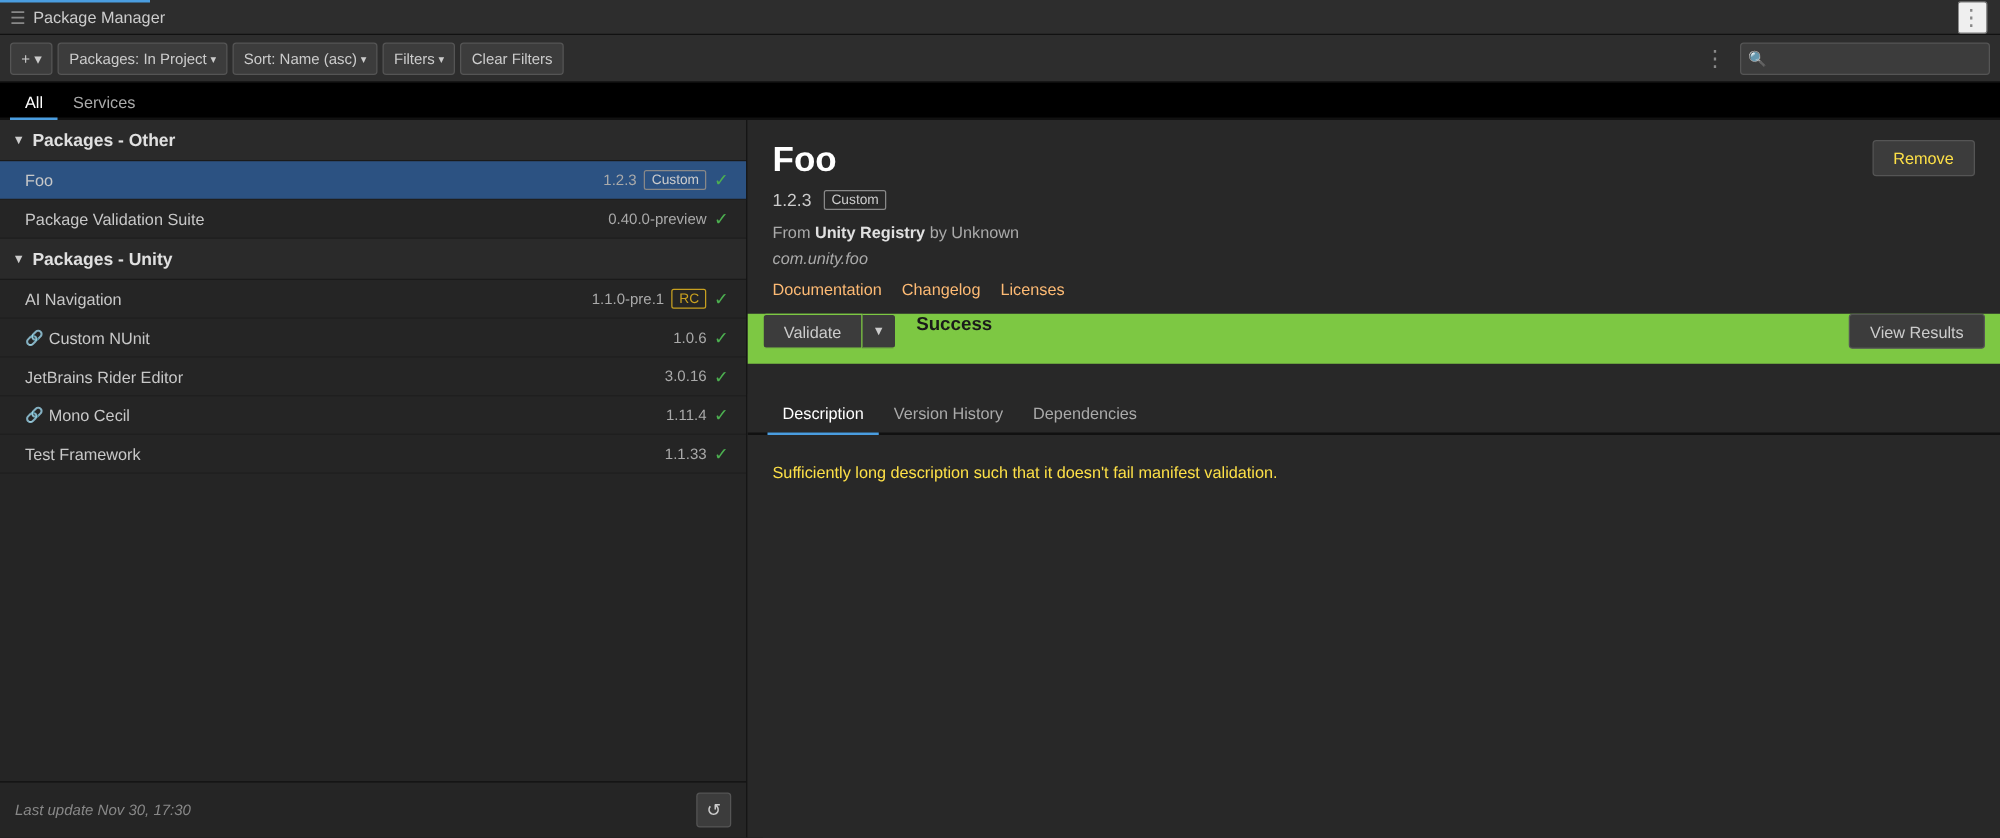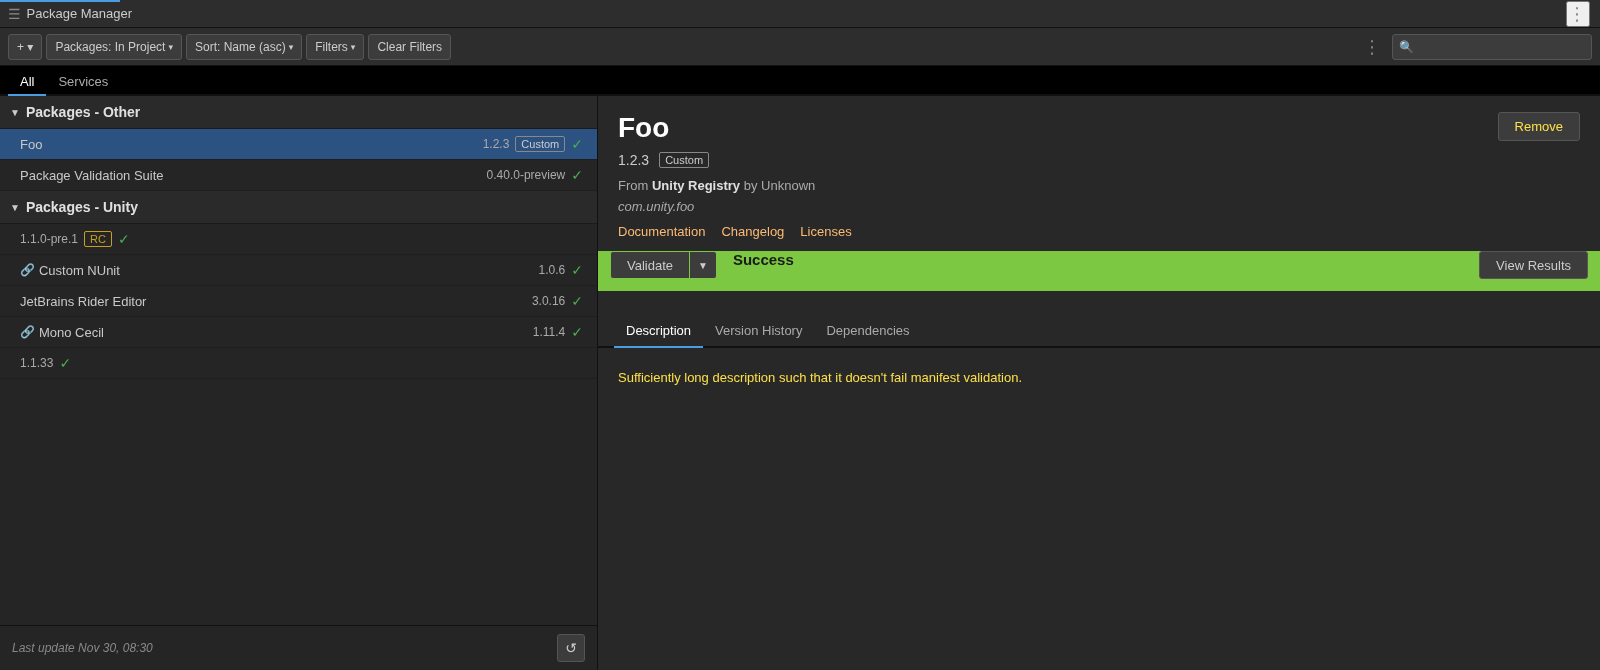--- a/index.html
+++ b/index.html
@@ -446,20 +446,21 @@
         <span class="pkg-version">0.40.0-preview</span>
         <span class="check-mark">✓</span>
       </div>
 
       <div class="group-header">
         <span class="chevron">▼</span>
         <span>Packages - Unity</span>
       </div>
 
       <div class="package-item">
+        <span class="pkg-name">AI Navigation</span>
         <span class="pkg-version">1.1.0-pre.1</span>
         <span class="rc-badge">RC</span>
         <span class="check-mark">✓</span>
       </div>
 
       <div class="package-item">
         <span class="link-icon">🔗</span>
         <span class="pkg-name">Custom NUnit</span>
         <span class="pkg-version">1.0.6</span>
         <span class="check-mark">✓</span>
@@ -472,28 +473,29 @@
       </div>
 
       <div class="package-item">
         <span class="link-icon">🔗</span>
         <span class="pkg-name">Mono Cecil</span>
         <span class="pkg-version">1.11.4</span>
         <span class="check-mark">✓</span>
       </div>
 
       <div class="package-item">
+        <span class="pkg-name">Test Framework</span>
         <span class="pkg-version">1.1.33</span>
         <span class="check-mark">✓</span>
       </div>
 
     </div>
 
     <div class="left-panel-footer">
-      <span class="footer-text">Last update Nov 30, 08:30</span>
+      <span class="footer-text">Last update Nov 30, 17:30</span>
       <button class="refresh-btn">↺</button>
     </div>
   </div>
 
   <div class="right-panel">
 
     <div class="right-panel-header">
       <div class="pkg-title-area">
         <div class="pkg-title">Foo</div>
         <div class="pkg-version-row">

